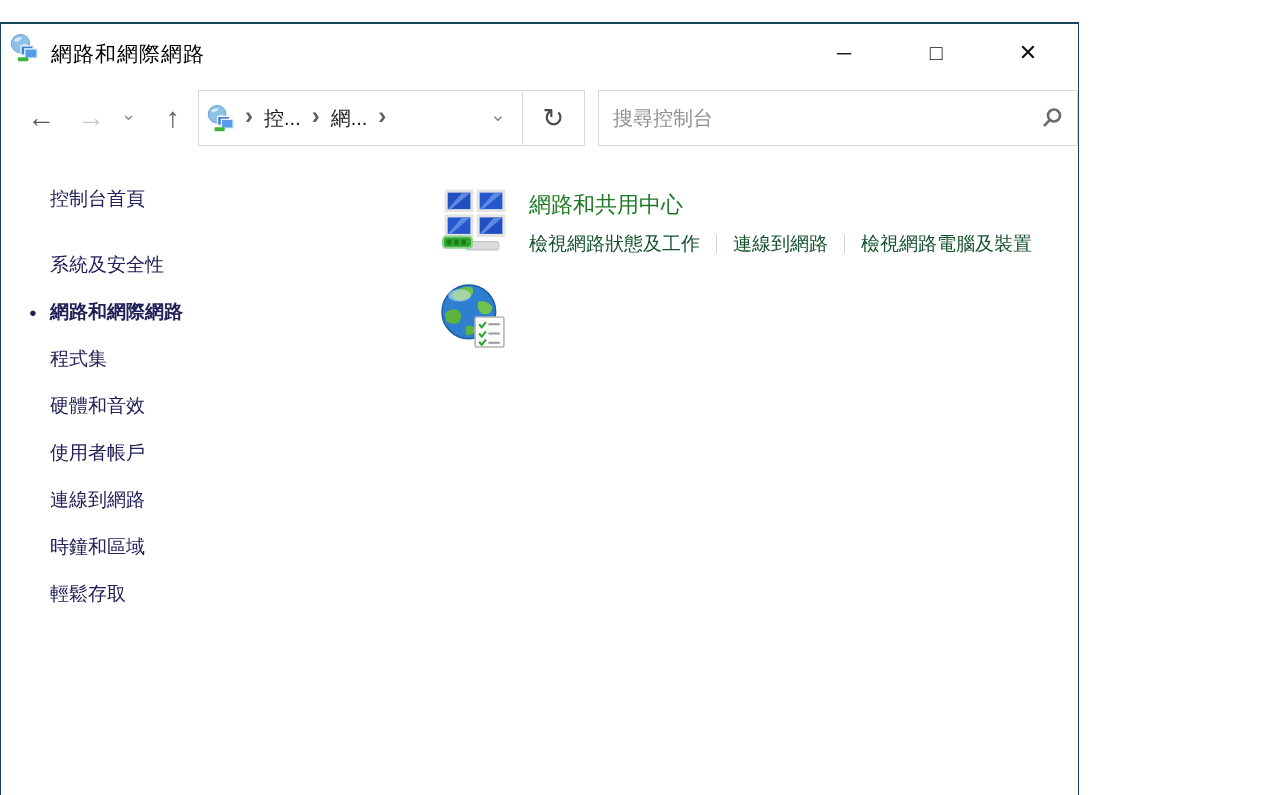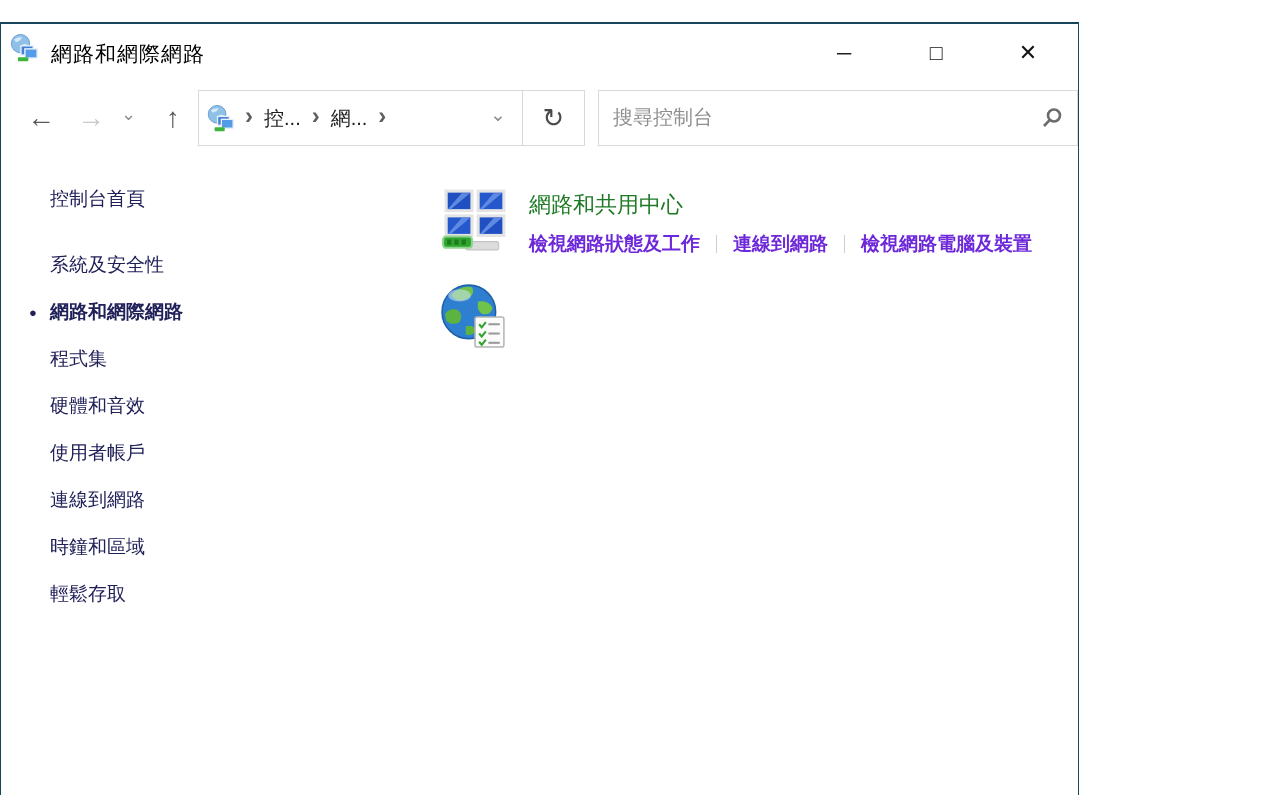--- a/index.html
+++ b/index.html
@@ -52,21 +52,21 @@
     display:flex; align-items:center; justify-content:center;
     color:#4a4a4a; font-size:26px;
   }
 
   .search-box {
     margin-left:13px; width:565px; height:56px; border:1px solid #d9d9d9; background:#fff;
     display:flex; align-items:center; padding:0 14px;
   }
   .search-input {
     flex:1; border:none; outline:none; font-size:20px; color:#15803d;
-    font-family:Liberation Mono, monospace;
+    font-family:Liberation Serif, serif;
   }
   .search-input::placeholder { color:#8f8f8f; opacity:1; }
   .search-glyph { width:22px; height:22px; flex:0 0 auto; }
 
   
   .sidebar { position:absolute; left:49px; top:163px; width:330px; }
   .side-item {
     position:relative; font-size:19px; color:#21215a; line-height:24px;
     margin-bottom:23px; cursor:pointer; white-space:nowrap;
   }
@@ -83,21 +83,21 @@
   .section-icon svg { width:100%; height:100%; }
   .section-text { margin-left:22px; }
   .section-title {
     font-size:22px; color:#1e7a24; line-height:34px; cursor:pointer; white-space:nowrap;
   }
   .red-box {
     display:inline-block; border:3px dashed #ee1111; padding:3px 8px; margin-left:-11px; margin-top:-6px;
   }
   .task-links { margin-top:9px; display:flex; align-items:center; white-space:nowrap; }
   .section.highlighted .task-links { margin-top:6px; }
-  .task-link { font-size:19px; color:#6d28d9; cursor:pointer;font-weight:bold; }
+  .task-link { font-size:19px; color:#14532d; cursor:pointer; }
   .link-sep { display:inline-block; width:1px; height:18px; background:#cfcfcf; margin:0 16px; }
 </style>
 </head>
 <body>
 
 <div class="window">
 
   <div class="titlebar">
     <span class="app-icon">
       <svg viewBox="0 0 32 32">

